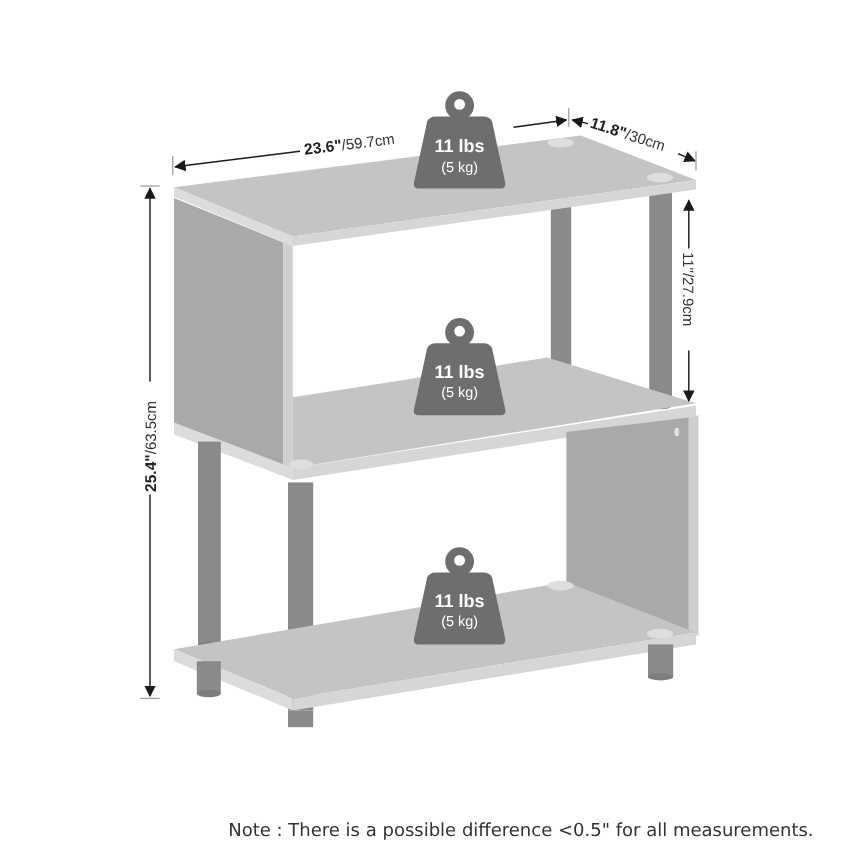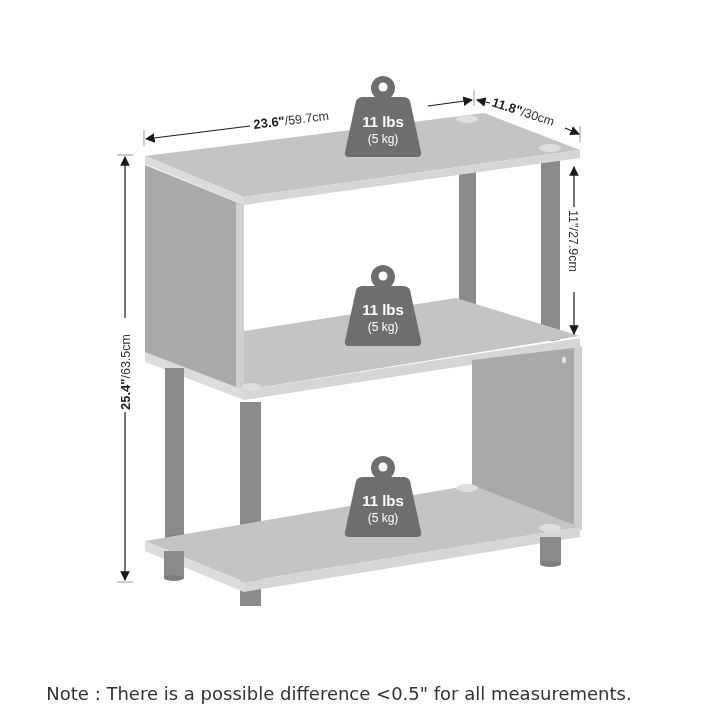--- a/index.html
+++ b/index.html
@@ -4,22 +4,22 @@
 <style>
   html, body { margin:0; padding:0; background:#ffffff; }
   body { width:720px; height:720px; position:relative; overflow:hidden;
          font-family:"Liberation Sans", sans-serif; }
   #stage { position:absolute; left:0; top:0; width:720px; height:720px; }
   svg text { font-family:"Liberation Sans", sans-serif; }
   .dim-bold { font-weight:bold; fill:#222; font-size:13px; }
   .dim-reg { fill:#333; font-size:12.5px; }
   .wt-lbs { font-weight:bold; fill:#ffffff; font-size:15px; }
   .wt-kg { fill:#ffffff; font-size:12px; }
-  #note { position:absolute; left:0; width:678px; top:683px; text-align:center;
-          font-size:18px; color:#333; font-family:"DejaVu Sans", sans-serif; }
+  #note { position:absolute; left:0; width:678px; top:683px; text-align:right;
+          font-size:15px; color:#333; font-family:"DejaVu Sans", sans-serif; }
 </style>
 </head>
 <body>
 
 <svg id="stage" viewBox="0 0 720 720" xmlns="http://www.w3.org/2000/svg">
   <defs>
     <marker id="arr" viewBox="0 0 10 10" refX="9" refY="5" markerWidth="8" markerHeight="8" orient="auto-start-reverse">
       <path d="M0,0 L10,5 L0,10 z" fill="#1a1a1a"></path>
     </marker>
   </defs>

